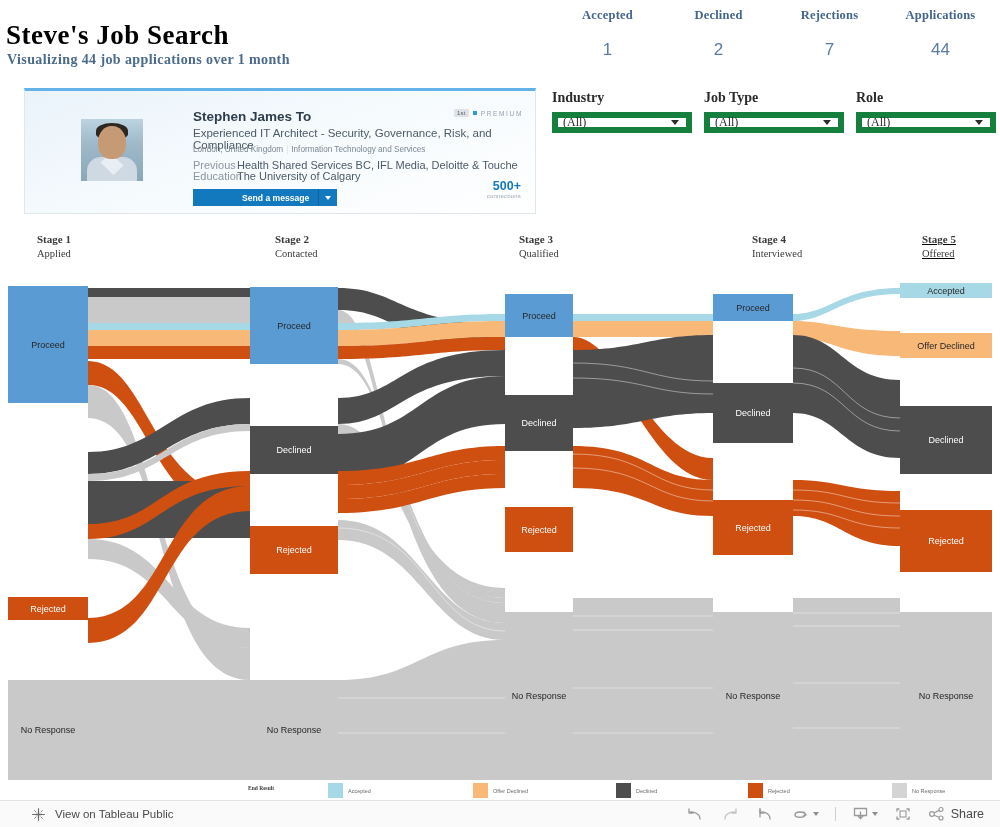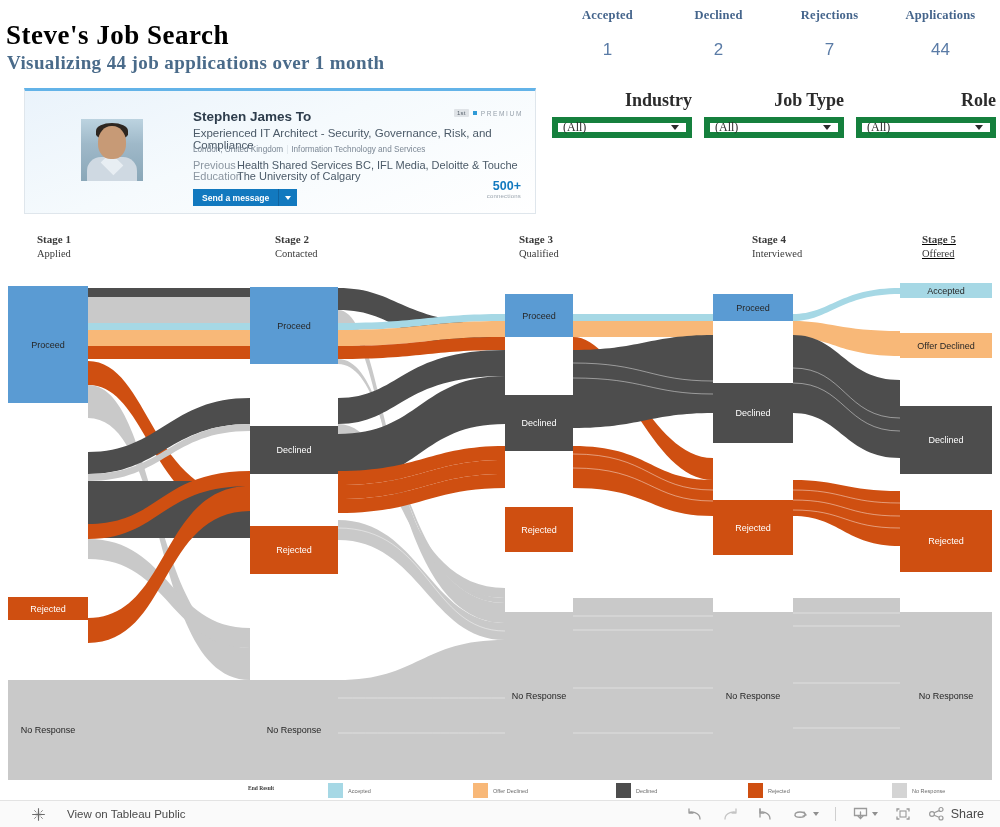--- a/index.html
+++ b/index.html
@@ -14,44 +14,44 @@
   
   .title {
     position: absolute; left: 6px; top: 20px;
     font-family: "Liberation Serif", serif;
     font-weight: bold; font-size: 27px; color: #000;
     letter-spacing: 0.5px;
   }
   .subtitle {
     position: absolute; left: 7px; top: 52px;
     font-family: "Liberation Serif", serif;
-    font-weight: bold; font-size: 19px; color: #4a6b8a;
+    font-weight: bold; font-size: 14px; color: #4a6b8a;
     letter-spacing: 0.4px;
   }
 
   
   .kpis { position: absolute; left: 552px; top: 8px; width: 444px; display: flex; }
   .kpi { flex: 1; text-align: center; }
   .kpi-label {
     font-family: "Liberation Serif", serif; font-weight: bold;
     font-size: 12.5px; color: #45658c; letter-spacing: .2px;
   }
   .kpi-value {
     margin-top: 17px;
     font-family: "Liberation Sans", sans-serif;
     font-size: 17px; color: #5a7ba6; font-weight: 400;
   }
 
   
   .filters { position: absolute; left: 552px; top: 90px; width: 444px; display: flex; gap: 12px; }
   .filter { flex: 1; }
   .filter-label {
-    text-align: right;
+    text-align: left;
     font-family: "Liberation Serif", serif; font-weight: bold;
-    font-size: 18px; color: #2b2b2b; margin-bottom: 6px;
+    font-size: 14px; color: #2b2b2b; margin-bottom: 6px;
   }
   .filter-select {
     position: relative; height: 21px;
     border: 6px solid #15803d; background: #fff;
     display: flex; align-items: center;
   }
   .filter-value {
     font-family: "Liberation Serif", serif;
     font-size: 12px; color: #2b2b2b; padding-left: 5px; flex: 1;
   }
@@ -102,21 +102,21 @@
     position: absolute; left: 168px; top: 54px;
     font-size: 8.2px; color: #7b8794;
   }
   .li-meta .sep { color: #c3ccd4; padding: 0 3px; }
   .li-rows { position: absolute; left: 168px; top: 70px; font-size: 11px; color: #6b7884; }
   .li-row { display: flex; margin-bottom: 2px; line-height: 9px; }
   .li-row .k { width: 44px; color: #8b96a1; }
   .li-row .v { color: #4b5a68; }
   .li-btn {
     position: absolute; left: 168px; top: 98px; height: 17px;
-    background: #1279bf; display: flex; align-items: center; color: #fff;
+    background: #1279bf; display: flex; align-items: center; color: #fff; padding-left: 40px;
   }
   .li-btn .lbl { font-size: 8.6px; font-weight: bold; padding: 0 9px; }
   .li-btn .divider { width: 1px; height: 17px; background: #0f63a0; }
   .li-btn .arr {
     width: 18px; display: flex; align-items: center; justify-content: center;
   }
   .li-btn .arr i {
     display: block; width: 0; height: 0;
     border-left: 3px solid transparent; border-right: 3px solid transparent;
     border-top: 4px solid #fff;
@@ -156,21 +156,21 @@
   .legend-item { position: absolute; display: flex; align-items: center; gap: 5px; }
   .legend-swatch { width: 15px; height: 15px; }
   .legend-text { font-size: 5.5px; color: #6a6a6a; }
 
   
   .toolbar {
     position: absolute; left: 0; top: 800px; width: 1000px; height: 27px;
     background: #fafafa; border-top: 1px solid #e3e3e3;
     display: flex; align-items: center;
   }
-  .tb-left { display: flex; align-items: center; gap: 20px; margin-left: 30px; }
+  .tb-left { display: flex; align-items: center; gap: 8px; margin-left: 30px; }
   .tb-left .lbl { font-size: 11.5px; color: #4a4a4a; }
   .tb-right { margin-left: auto; display: flex; align-items: center; gap: 16px; margin-right: 16px; }
   .tb-icon { display: flex; align-items: center; gap: 3px; color: #9a9a9a; }
   .tb-sep { width: 1px; height: 14px; background: #cfcfcf; }
   .tb-share-label { font-size: 12.5px; color: #4a4a4a; margin-left: 2px; }
   .mini-caret {
     width: 0; height: 0;
     border-left: 3.5px solid transparent; border-right: 3.5px solid transparent;
     border-top: 4.5px solid #8f8f8f;
   }

